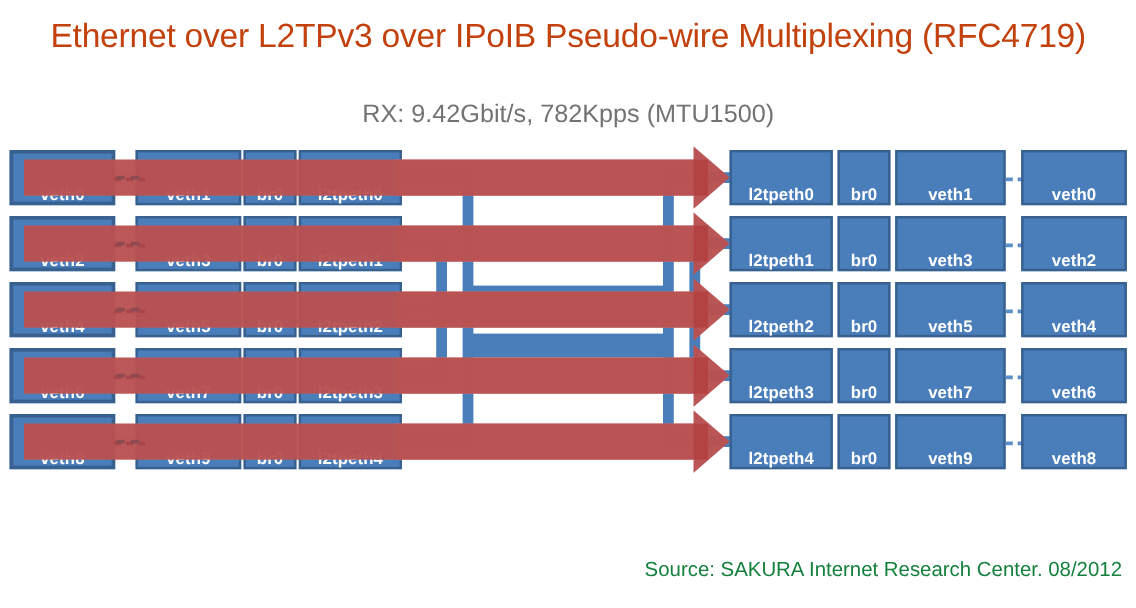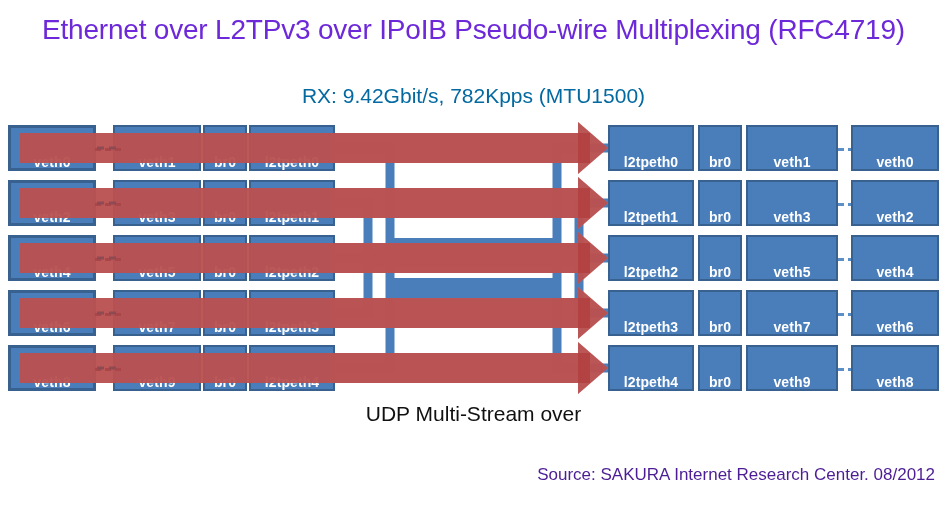--- a/index.html
+++ b/index.html
@@ -20,32 +20,32 @@
 
   
   .title {
     position: absolute;
     left: 0;
     top: 14px;
     width: 947px;
     text-align: center;
     font-size: 28px;
     font-weight: 400;
-    color: #6d28d9;
+    color: #c2410c;
     letter-spacing: -0.2px;
     white-space: nowrap;
   }
   .subtitle {
     position: absolute;
     left: 0;
     top: 84px;
     width: 947px;
     text-align: center;
     font-size: 21px;
-    color: #0369a1;
+    color: #737373;
     white-space: nowrap;
   }
   .caption-1 {
     position: absolute;
     left: 0;
     top: 402px;
     width: 947px;
     text-align: center;
     font-size: 21px;
     color: #101010;
@@ -59,21 +59,21 @@
     text-align: center;
     font-size: 21px;
     color: #101010;
     white-space: nowrap;
   }
   .source {
     position: absolute;
     right: 12px;
     top: 465px;
     font-size: 17px;
-    color: #4c1d95;
+    color: #15803d;
     white-space: nowrap;
     text-align: right;
   }
 
   
   .layer {
     position: absolute;
     left: 0;
     top: 0;
     width: 947px;
@@ -360,16 +360,15 @@
       <g stroke="#8a4a52" stroke-width="3" stroke-dasharray="7 5" opacity="0.9">
         <line x1="97" y1="148" x2="121" y2="148"></line>
         <line x1="97" y1="203" x2="121" y2="203"></line>
         <line x1="97" y1="258" x2="121" y2="258"></line>
         <line x1="97" y1="313" x2="121" y2="313"></line>
         <line x1="97" y1="368" x2="121" y2="368"></line>
       </g>
     </svg>
   </div>
 
-  <div class="caption-1">UDP Multi-Stream over</div>
   <div class="source">Source: SAKURA Internet Research Center. 08/2012</div>
 
 </div>
 
 </body></html>

